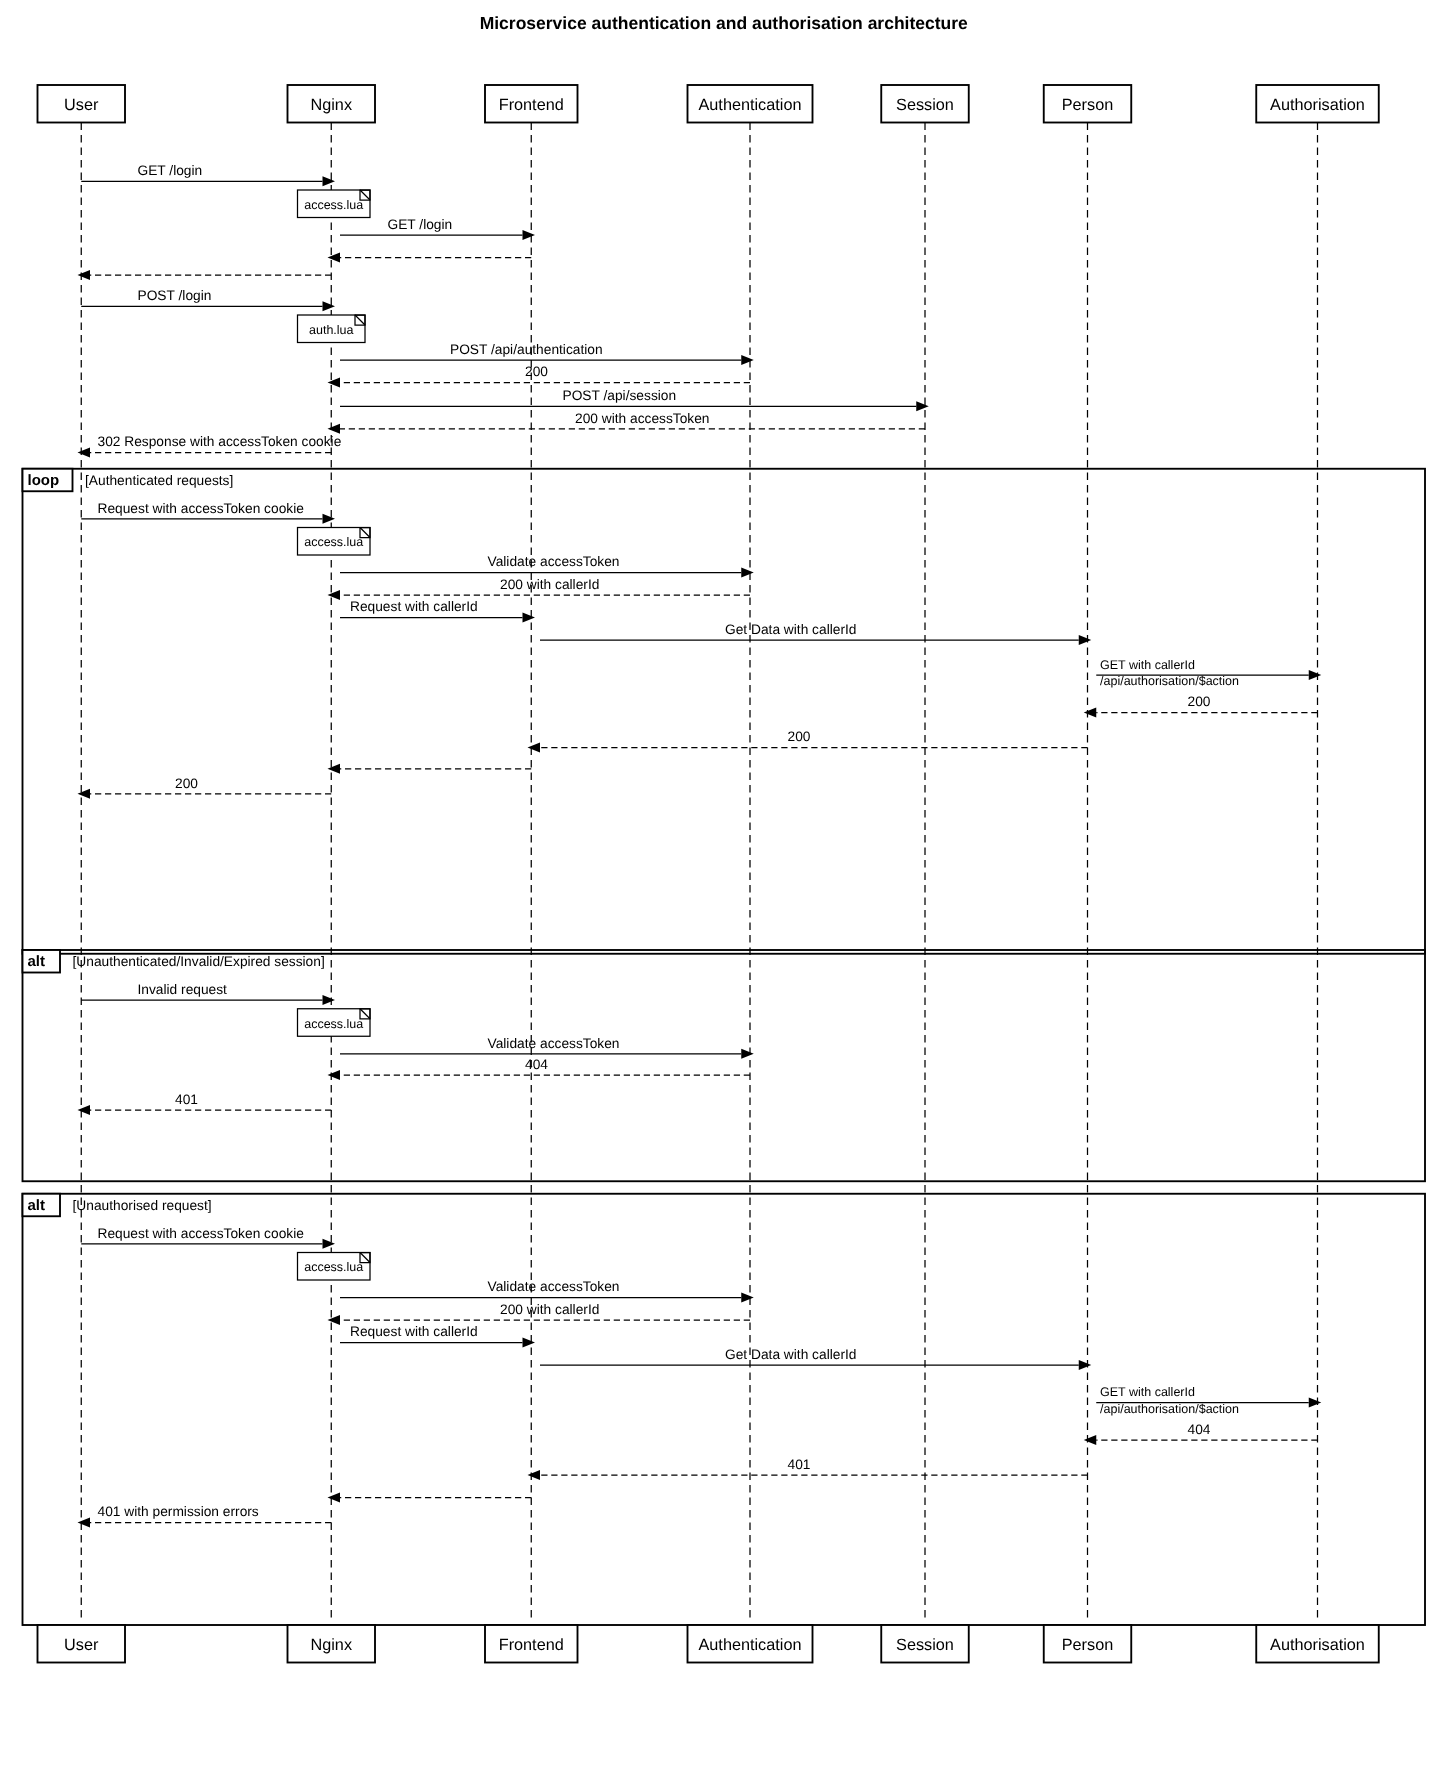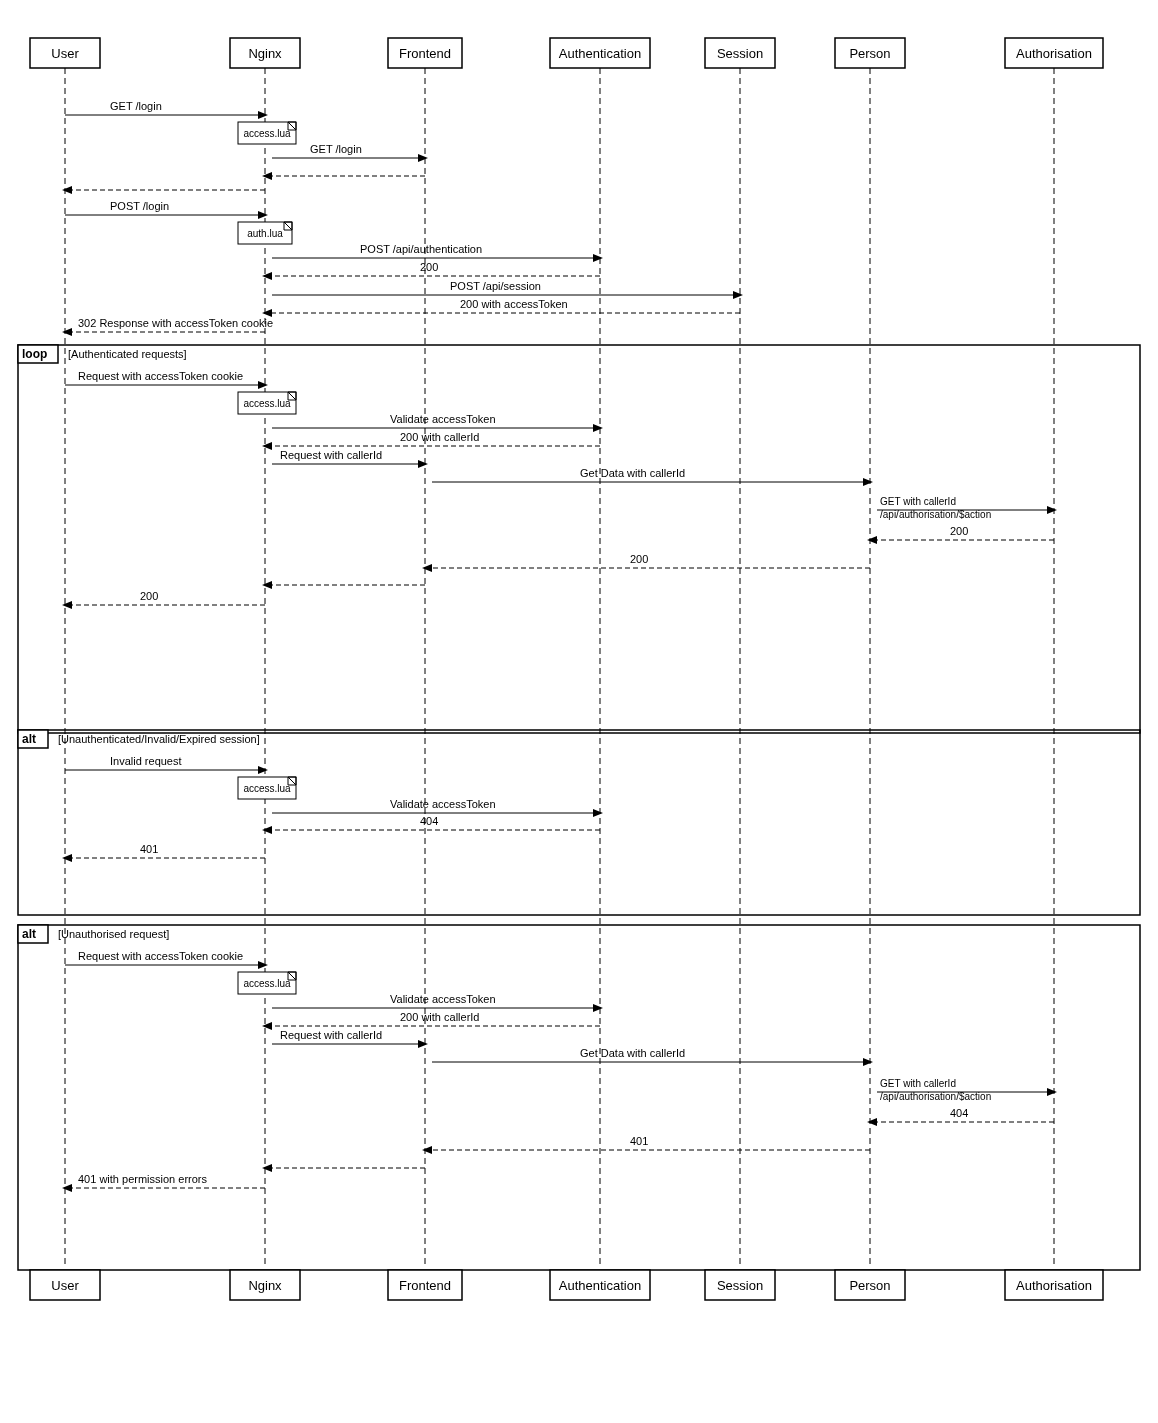--- a/index.html
+++ b/index.html
@@ -30,20 +30,21 @@
       width: 1138px;
       height: 1310px;
       display: block;
       margin: 0 auto;
     }
   </style>
 </head>
 <body>
 
 <div class="diagram-container">
+  <div class="diagram-title">Microservice authentication and authorisation architecture</div>
 
   <svg class="diagram-svg" viewBox="0 0 1138 1310" xmlns="http://www.w3.org/2000/svg">
 
     <rect x="20" y="28" width="70" height="30" fill="white" stroke="black" stroke-width="1.5"></rect>
     <text x="55" y="48" text-anchor="middle" font-size="13" font-family="Arial">User</text>
 
     <rect x="220" y="28" width="70" height="30" fill="white" stroke="black" stroke-width="1.5"></rect>
     <text x="255" y="48" text-anchor="middle" font-size="13" font-family="Arial">Nginx</text>
 
     <rect x="378" y="28" width="74" height="30" fill="white" stroke="black" stroke-width="1.5"></rect>

